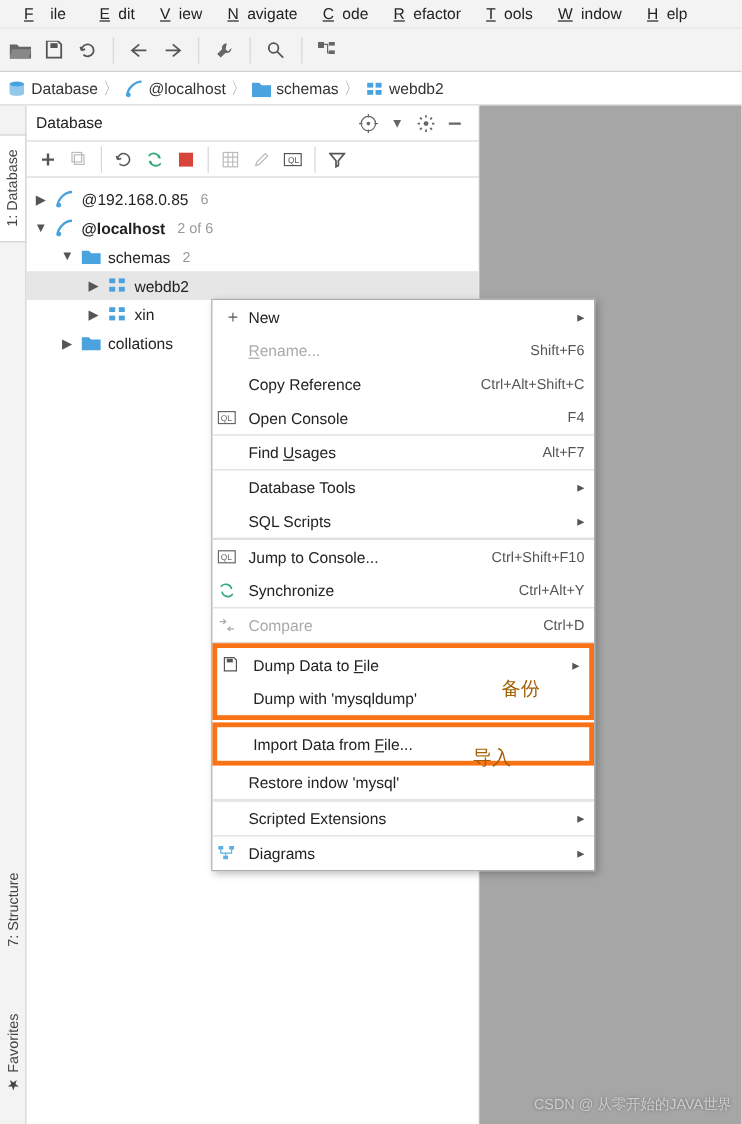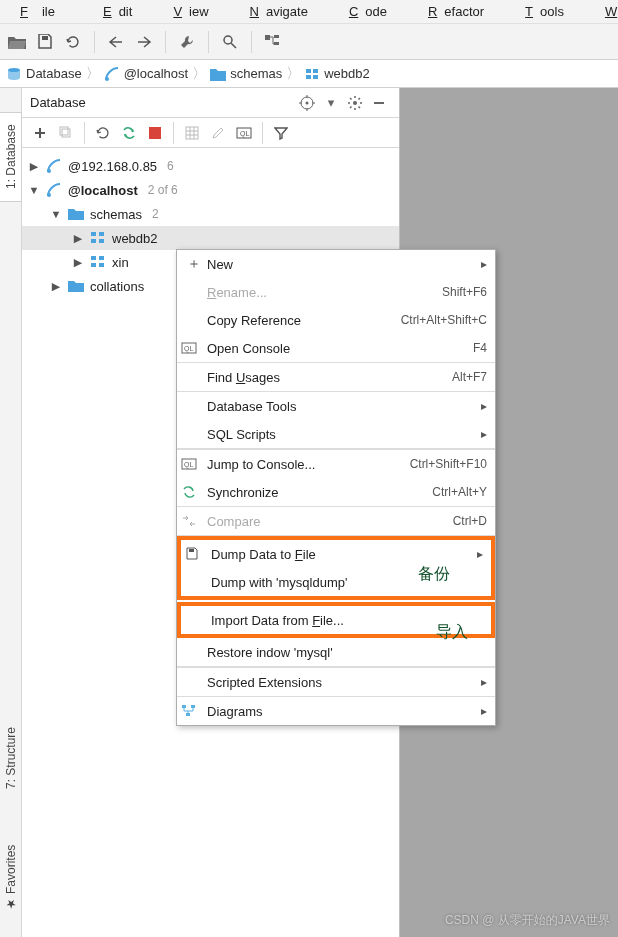--- a/index.html
+++ b/index.html
@@ -5,21 +5,21 @@
 * { box-sizing: border-box; margin: 0; padding: 0; }
 body {
   font-family: "Segoe UI", Tahoma, sans-serif;
   font-size: 13px;
   background: #eaeaea;
   width: 618px; height: 937px;
   position: relative;
   overflow: hidden;
 }
 .u { text-decoration: underline; }
-.menubar { background: #f3f3f3; height: 24px; display:flex; align-items:center; padding:0 6px; gap:20px; border-bottom:1px solid #e0e0e0; color:#222;}
+.menubar { background: #f3f3f3; height: 24px; display:flex; align-items:center; padding:0 6px; gap:0; border-bottom:1px solid #e0e0e0; color:#222;}
 .menubar span { padding:0 7px; cursor:default;}
 .toolbar { background:#f3f3f3; height:36px; display:flex; align-items:center; padding:0 6px; gap:6px; border-bottom:1px solid #d0d0d0;}
 .tb-ico { width:22px;height:22px;display:flex;align-items:center;justify-content:center;color:#555;}
 .tb-sep { width:1px;height:22px;background:#d6d6d6;margin:0 4px;}
 .navbar { background:#fff; height:28px; display:flex; align-items:center; padding:0 6px; border-bottom:1px solid #d0d0d0; gap:4px; color:#333;}
 .navitem { display:flex; align-items:center; gap:4px;}
 .navchev { color:#aaa; font-size:14px;}
 .main { display:flex; height:calc(937px - 24px - 36px - 28px); }
 .leftgutter { width:22px; background:#f3f3f3; border-right:1px solid #d6d6d6; position:relative;}
 .leftgutter .tab { position:absolute; left:0; width:22px; writing-mode:vertical-rl; transform:rotate(180deg); text-align:center; font-size:12px; color:#444; display:flex; align-items:center; justify-content:center;}
@@ -41,21 +41,21 @@
 .muted{ color:#999; margin-left:4px; font-size:12px;}
 .editor{ flex:1; background:#a6a6a6; position:relative;}
 .ctx{ position:absolute; left:176px; top:249px; width:320px; background:#fff; border:1px solid #adadad; box-shadow:2px 2px 6px rgba(0,0,0,0.25);}
 .ctx .mrow{ display:flex; align-items:center; height:28px; padding:0 8px 0 4px; color:#222;}
 .ctx .mrow .mic{ width:26px; text-align:center; color:#555; font-size:14px;}
 .ctx .mrow .lbl{ flex:1;}
 .ctx .mrow .rt{ color:#555; font-size:12px;}
 .ctx .msep{ height:1px; background:#dcdcdc; margin:0 0;}
 .ctx .dis{ color:#aaa;}
 .redbox{ border:4px solid #f97316; }
-.redtxt{ color:#14532d; position:absolute; font-size:16px; font-family:"Microsoft YaHei",sans-serif;}
+.redtxt{ color:#a16207; position:absolute; font-size:16px; font-family:"Microsoft YaHei",sans-serif;}
 .watermark{ position:absolute; right:8px; bottom:8px; font-size:12px; color:rgba(255,255,255,0.55); text-shadow:0 0 3px rgba(0,0,0,0.4);}
 svg{display:block;}
 </style>
 </head>
 <body>
 
 <div class="menubar">
   <span><span class="u">F</span><span>ile</span></span>
   <span><span class="u">E</span>dit</span>
   <span><span class="u">V</span>iew</span>
@@ -434,15 +434,15 @@
           <rect x="5" y="9" width="4" height="3" fill="#59b0e3"></rect>
           <path d="M3 4v3h9V4M7 9V7" stroke="#59b0e3" fill="none"></path>
         </svg>
       </span>
     <span class="lbl">Diagrams</span>
       <span class="rt">▸</span>
   </div>
 </div>
 
 <div class="redtxt" style="left:418px; top:564px">备份</div>
-<div class="redtxt" style="left:436px; top:622px">导入</div>
+<div class="redtxt" style="left:394px; top:622px">导入</div>
 
 <div class="watermark">CSDN @ 从零开始的JAVA世界</div>
 
 </body></html>

